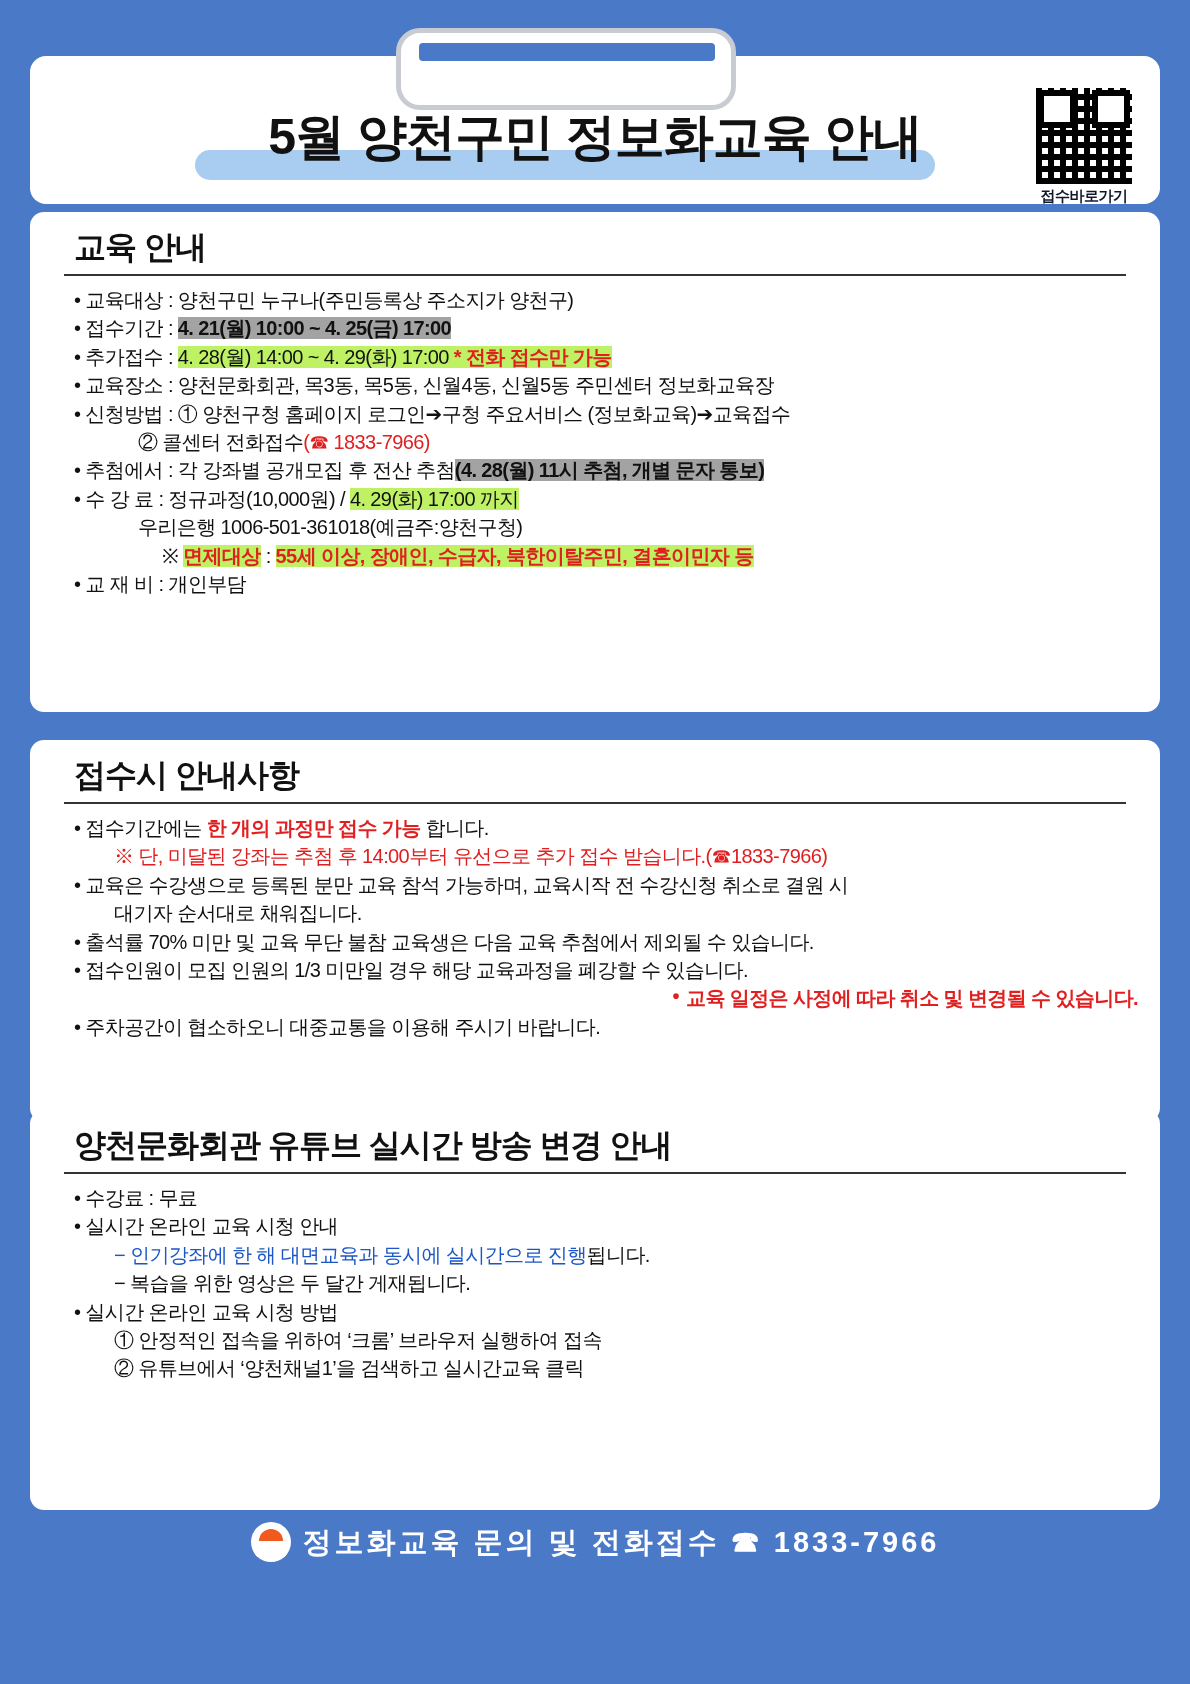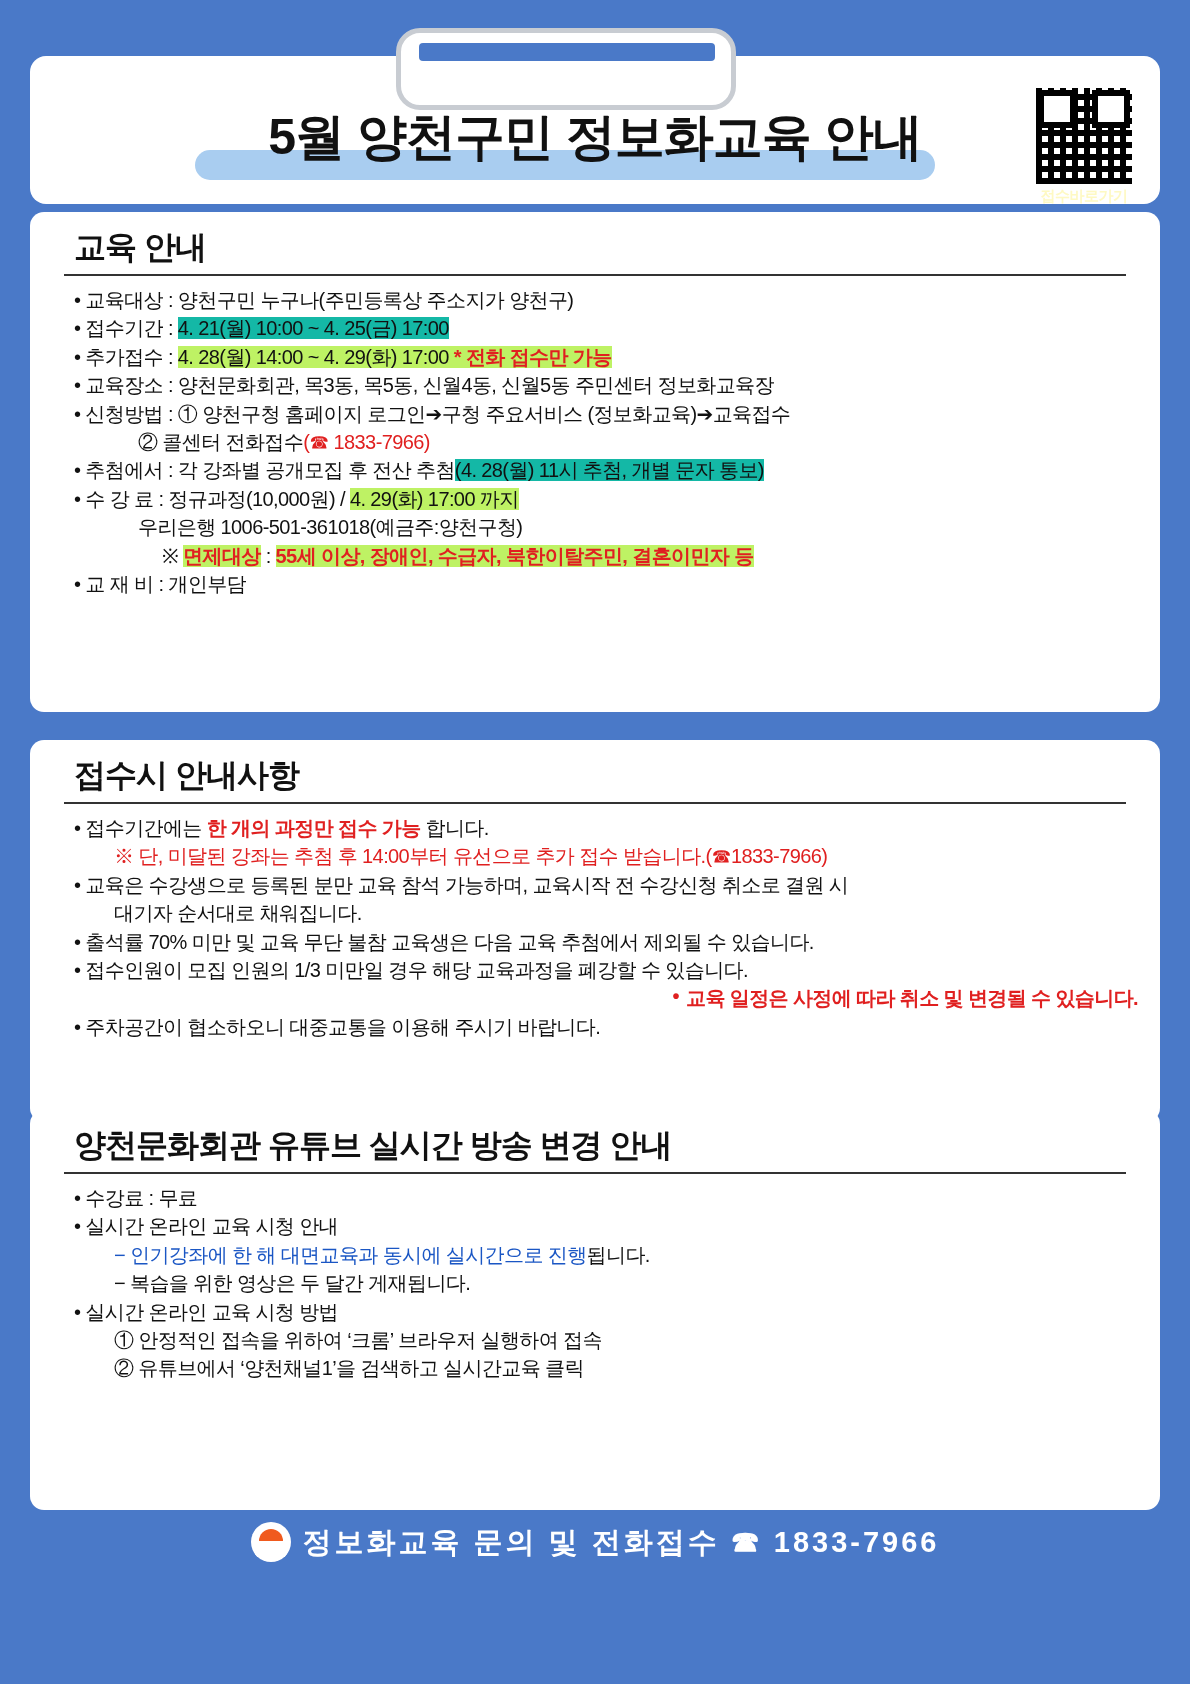--- a/index.html
+++ b/index.html
@@ -116,21 +116,21 @@
     width: 26px;
     height: 26px;
     border: 6px solid #000;
     background: #fff;
   }
   .qr-code:before { left: 2px; top: 2px; }
   .qr-code:after { right: 2px; top: 2px; }
   .qr-label {
     font-size: 15px;
     font-weight: bold;
-    color: #fef9c3;
+    color: #0f172a;
     margin-top: 3px;
     letter-spacing: -0.5px;
   }
 
   
   .card {
     position: absolute;
     left: 30px;
     width: 1130px;
     background: #ffffff;
@@ -169,21 +169,21 @@
   .line.indent3 { padding-left: 110px; }
   .bullet-red::before {
     content: "\2022";
     color: #e02020;
     margin-right: 7px;
     font-size: 20px;
     position: relative;
     top: -2px;
   }
 
-  .hl-cyan  { background: #14b8a6; }
+  .hl-cyan  { background: #a3a3a3; font-weight: bold; }
   .hl-yellow{ background: #bef264; }
   .red      { color: #e02020; }
   .red-b    { color: #e02020; font-weight: bold; text-align: right; }
   .blue     { color: #1a56c4; margin-top: 24px; }
 
   
   .footer {
     position: absolute;
     left: 0;
     top: 1522px;

